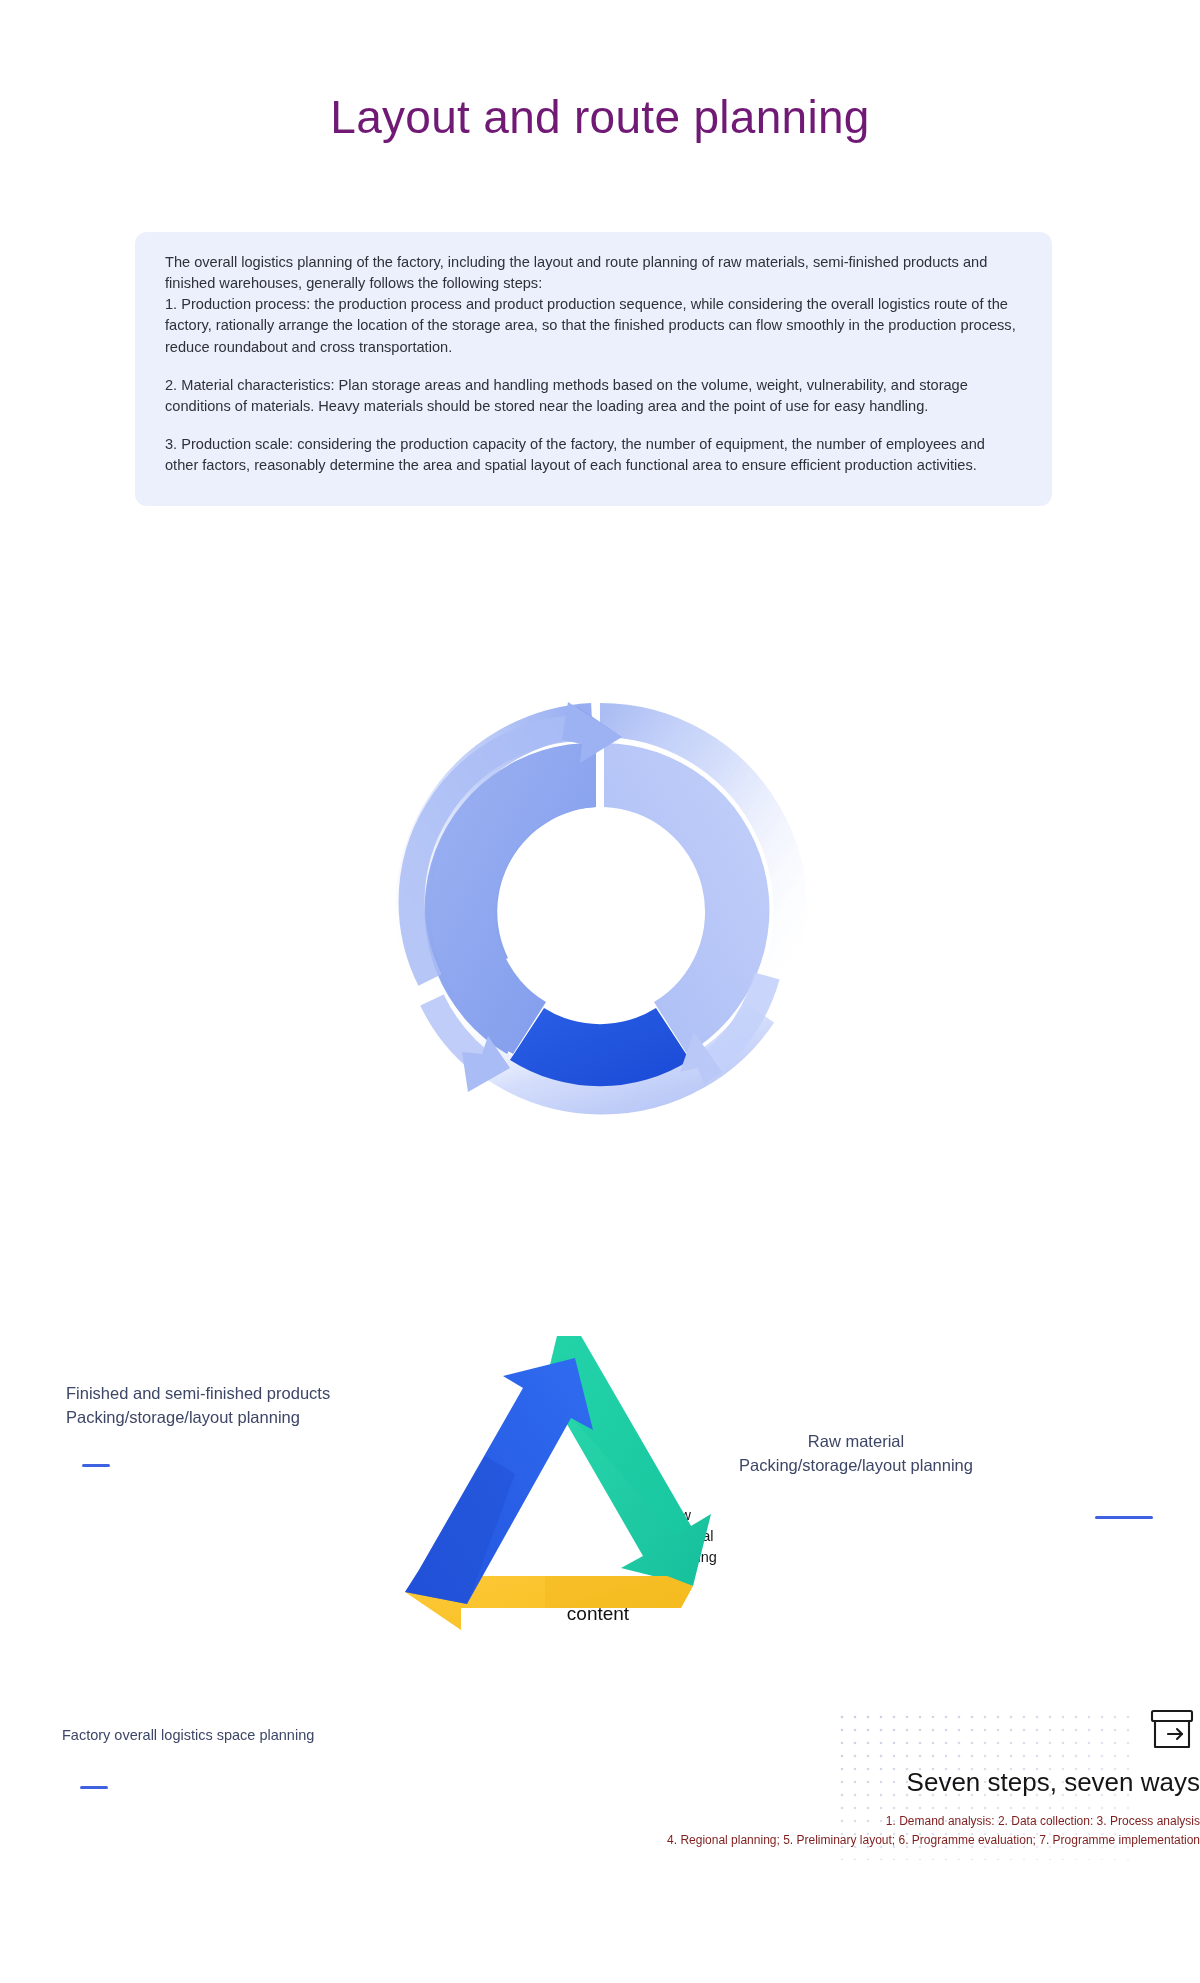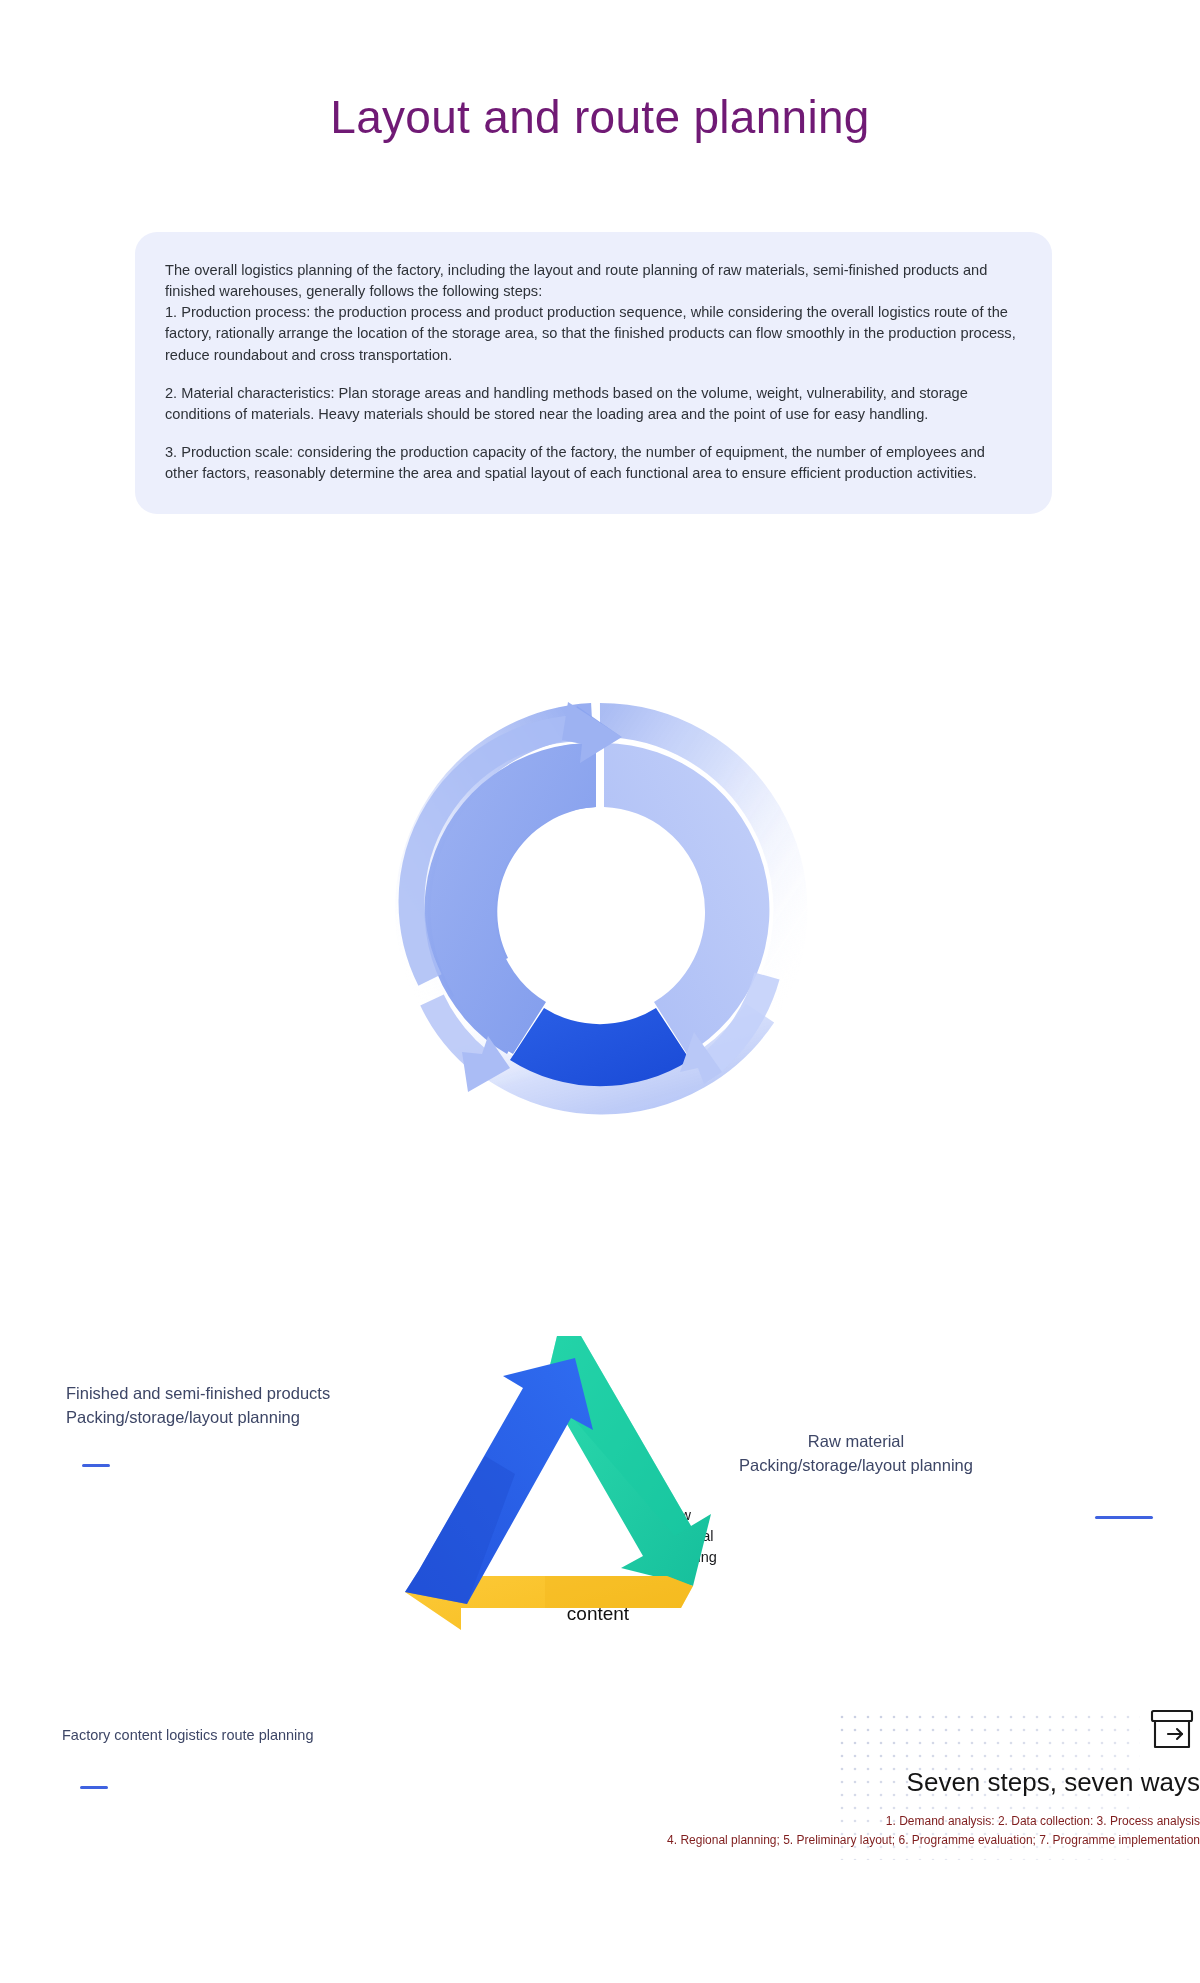--- a/index.html
+++ b/index.html
@@ -25,23 +25,23 @@
     color: #701a75;
     letter-spacing: 0.3px;
     line-height: 1.1;
   }
 
   
   #intro-card {
     position: absolute;
     top: 232px; left: 135px;
     width: 917px;
-    padding: 28px 30px 30px 30px;
+    padding: 20px 30px 30px 30px;
     background: #eceffc;
-    border-radius: 22px;
+    border-radius: 12px;
   }
   #intro-card p {
     margin: 0;
     font-size: 14.6px;
     line-height: 1.45;
     color: #2e3238;
   }
   #intro-card p + p { margin-top: 17px; }
 
   
@@ -225,21 +225,21 @@
   <div class="callout" id="callout-left-top">
     <div>Finished and semi-finished products</div>
     <div>Packing/storage/layout planning</div>
   </div>
 
   <div class="callout" id="callout-right-top">
     <div>Raw material</div>
     <div>Packing/storage/layout planning</div>
   </div>
 
-  <div class="callout" id="callout-left-bottom">Factory content logistics route planning</div>
+  <div class="callout" id="callout-left-bottom">Factory overall logistics space planning</div>
 
   <svg style="position:absolute; left:0; top:0; width:1200px; height:530px; pointer-events:none;">
     <line x1="86" y1="786" x2="360" y2="786" stroke="#9aa3bd" stroke-width="1.4" stroke-dasharray="7 6"></line>
     <line x1="360" y1="786" x2="418" y2="846" stroke="#9aa3bd" stroke-width="1.4" stroke-dasharray="7 6"></line>
     <line x1="1180" y1="838" x2="900" y2="838" stroke="#9aa3bd" stroke-width="1.4" stroke-dasharray="7 6"></line>
     <line x1="900" y1="838" x2="820" y2="862" stroke="#9aa3bd" stroke-width="1.4" stroke-dasharray="7 6"></line>
     <line x1="82" y1="1108" x2="400" y2="1108" stroke="#9aa3bd" stroke-width="1.4" stroke-dasharray="7 6"></line>
     <line x1="400" y1="1108" x2="448" y2="1078" stroke="#9aa3bd" stroke-width="1.4" stroke-dasharray="7 6"></line>
   </svg>
 

